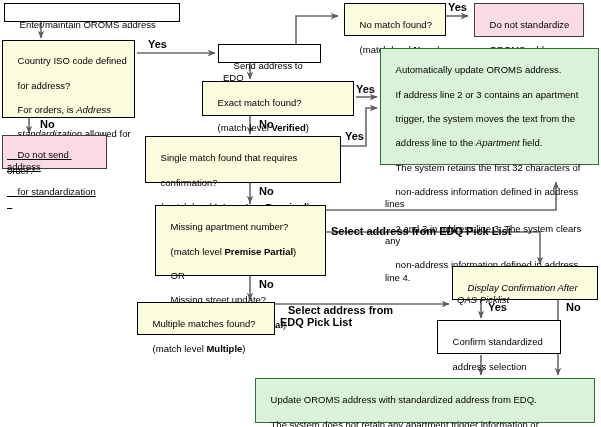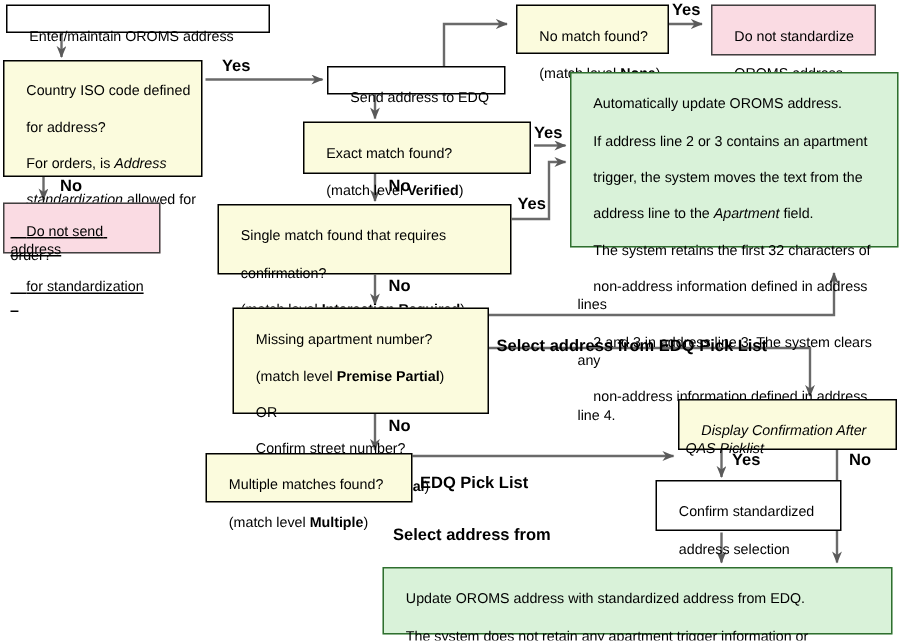--- a/index.html
+++ b/index.html
@@ -91,21 +91,21 @@
     <span>For orders, is </span><i class="k">Address</i><br>
     <i class="k">standardization</i><span> allowed for</span><br>
     <span>the order type on the order?</span>
   </div>
 
   <div class="node terminator" style="left:2px;top:135px;width:105px;height:34px;padding-top:1px;text-decoration:underline;">
     <span>Do not send address</span><br>
     <span>for standardization</span>
   </div>
 
-  <div class="node plain" style="left:218px;top:44px;width:119px;height:19px;padding-top:3px;">
+  <div class="node plain" style="left:218px;top:44px;width:103px;height:19px;padding-top:3px;">
     <span>Send address to EDQ</span>
   </div>
 
   <div class="node decision" style="left:344px;top:3px;width:102px;height:33px;padding-top:3px;">
     <span>No match found?</span><br>
     <span>(match level </span><b class="k">None</b><span>)</span>
   </div>
 
   <div class="node terminator" style="left:474px;top:3px;width:110px;height:34px;padding-top:3px;">
     <span>Do not standardize</span><br>
@@ -131,21 +131,21 @@
   <div class="node decision" style="left:145px;top:136px;width:196px;height:47px;padding-top:3px;">
     <span>Single match found that requires</span><br>
     <span>confirmation?</span><br>
     <span>(match level </span><b class="k">Interaction Required</b><span>)</span>
   </div>
 
   <div class="node decision" style="left:155px;top:205px;width:171px;height:71px;padding-top:3px;">
     <span>Missing apartment number?</span><br>
     <span>(match level </span><b class="k">Premise Partial</b><span>)</span><br>
     <span>OR</span><br>
-    <span>Confirm street number?</span><br>
+    <span>Missing street update?</span><br>
     <span>(match level </span><b class="k">Street Partial</b><span>)</span>
   </div>
 
   <div class="node decision" style="left:137px;top:302px;width:138px;height:33px;padding-top:3px;">
     <span>Multiple matches found?</span><br>
     <span>(match level </span><b class="k">Multiple</b><span>)</span>
   </div>
 
   <div class="node decision" style="left:452px;top:266px;width:146px;height:34px;padding-top:3px;">
     <i class="k">Display Confirmation After QAS Picklist</i><br>
@@ -175,20 +175,20 @@
 
   <div class="lbl" style="left:345px;top:131px;">Yes</div>
 
   <div class="lbl" style="left:259px;top:186px;">No</div>
 
 
   <div class="lbl" style="left:331px;top:226px;">Select address from EDQ Pick List</div>
 
   <div class="lbl" style="left:259px;top:279px;">No</div>
 
-  <div class="lbl" style="left:262px;top:305px;margin-top:47px;">Select address from</div>
+  <div class="lbl" style="left:288px;top:305px;">Select address from</div>
   <div class="lbl" style="left:280px;top:317px;">EDQ Pick List</div>
 
   <div class="lbl" style="left:488px;top:302px;">Yes</div>
 
   <div class="lbl" style="left:566px;top:302px;">No</div>
 
 </div>
 
 </body></html>

